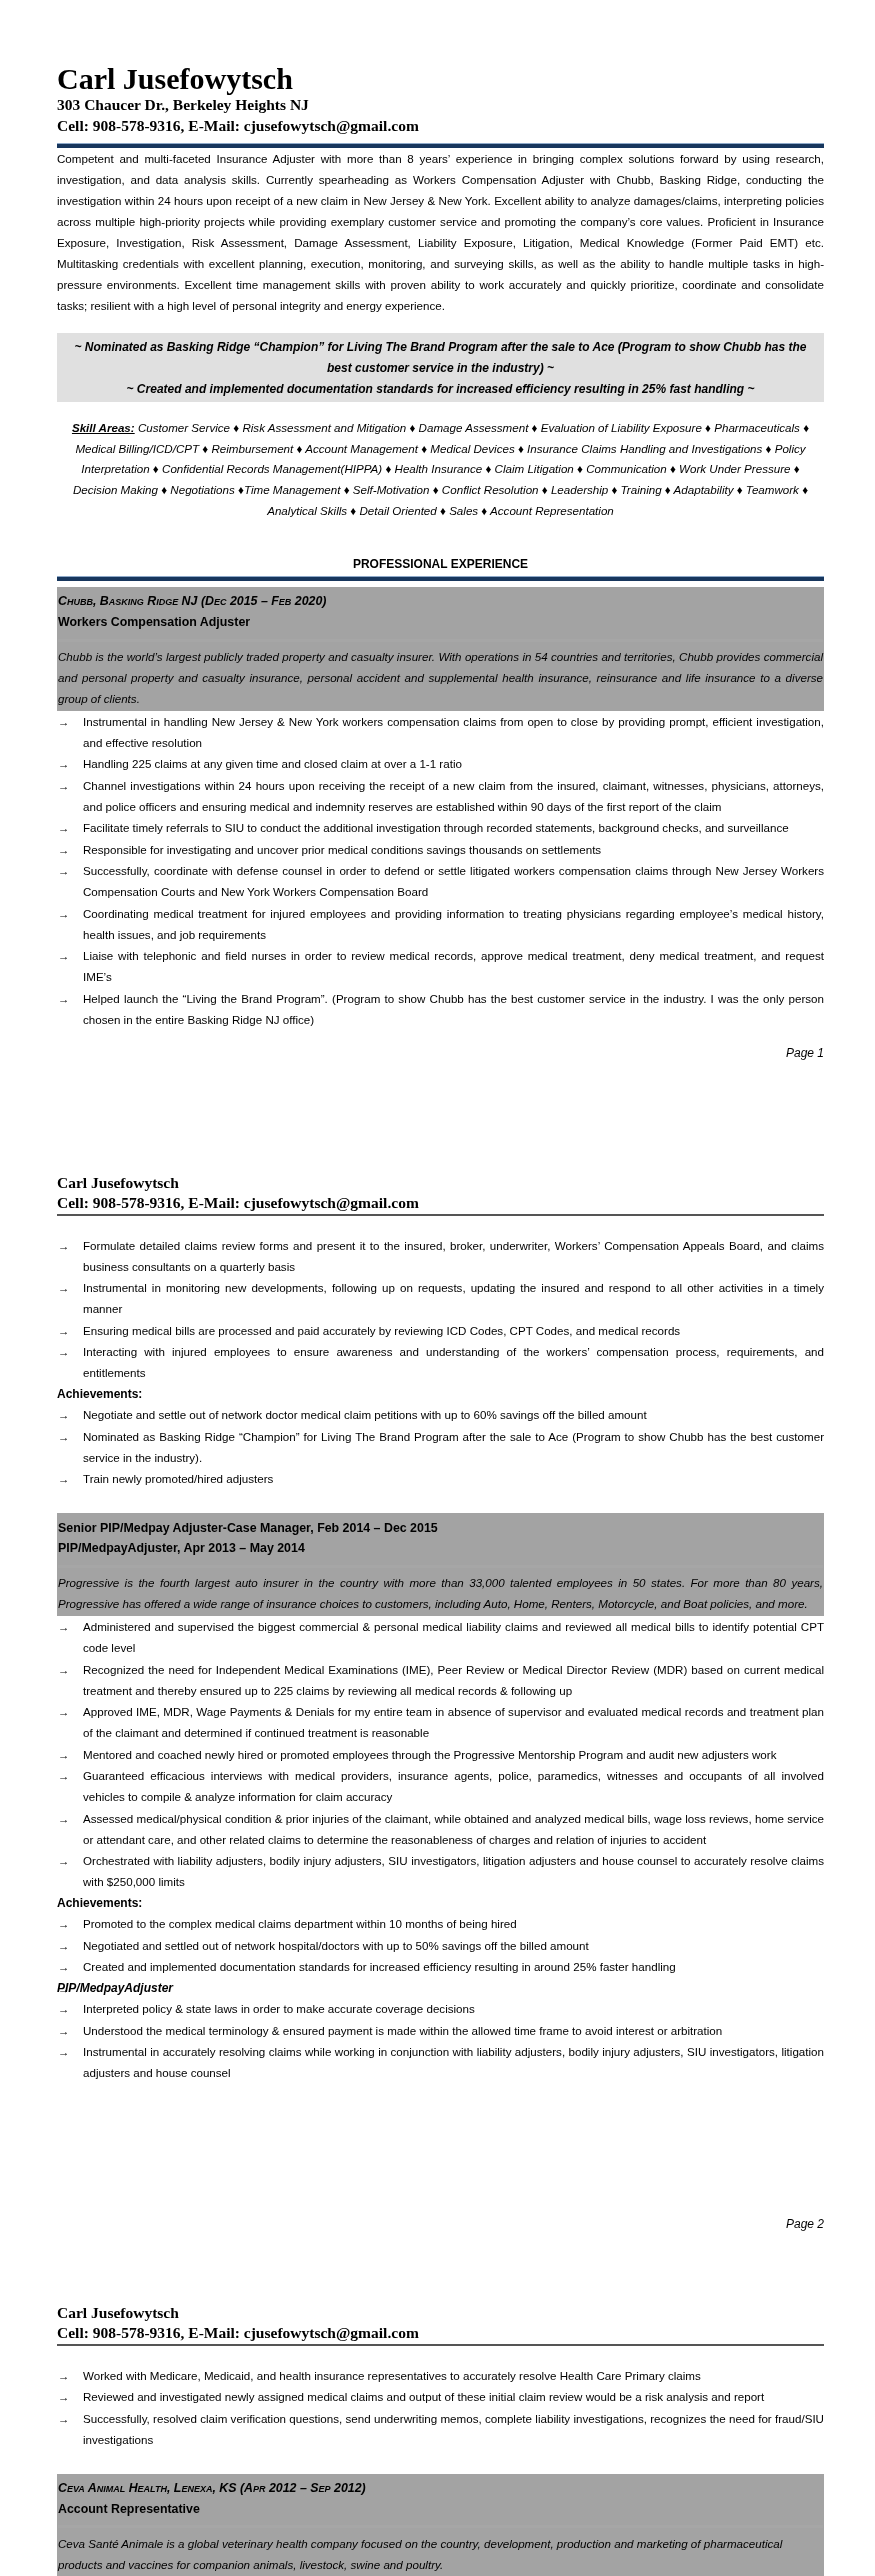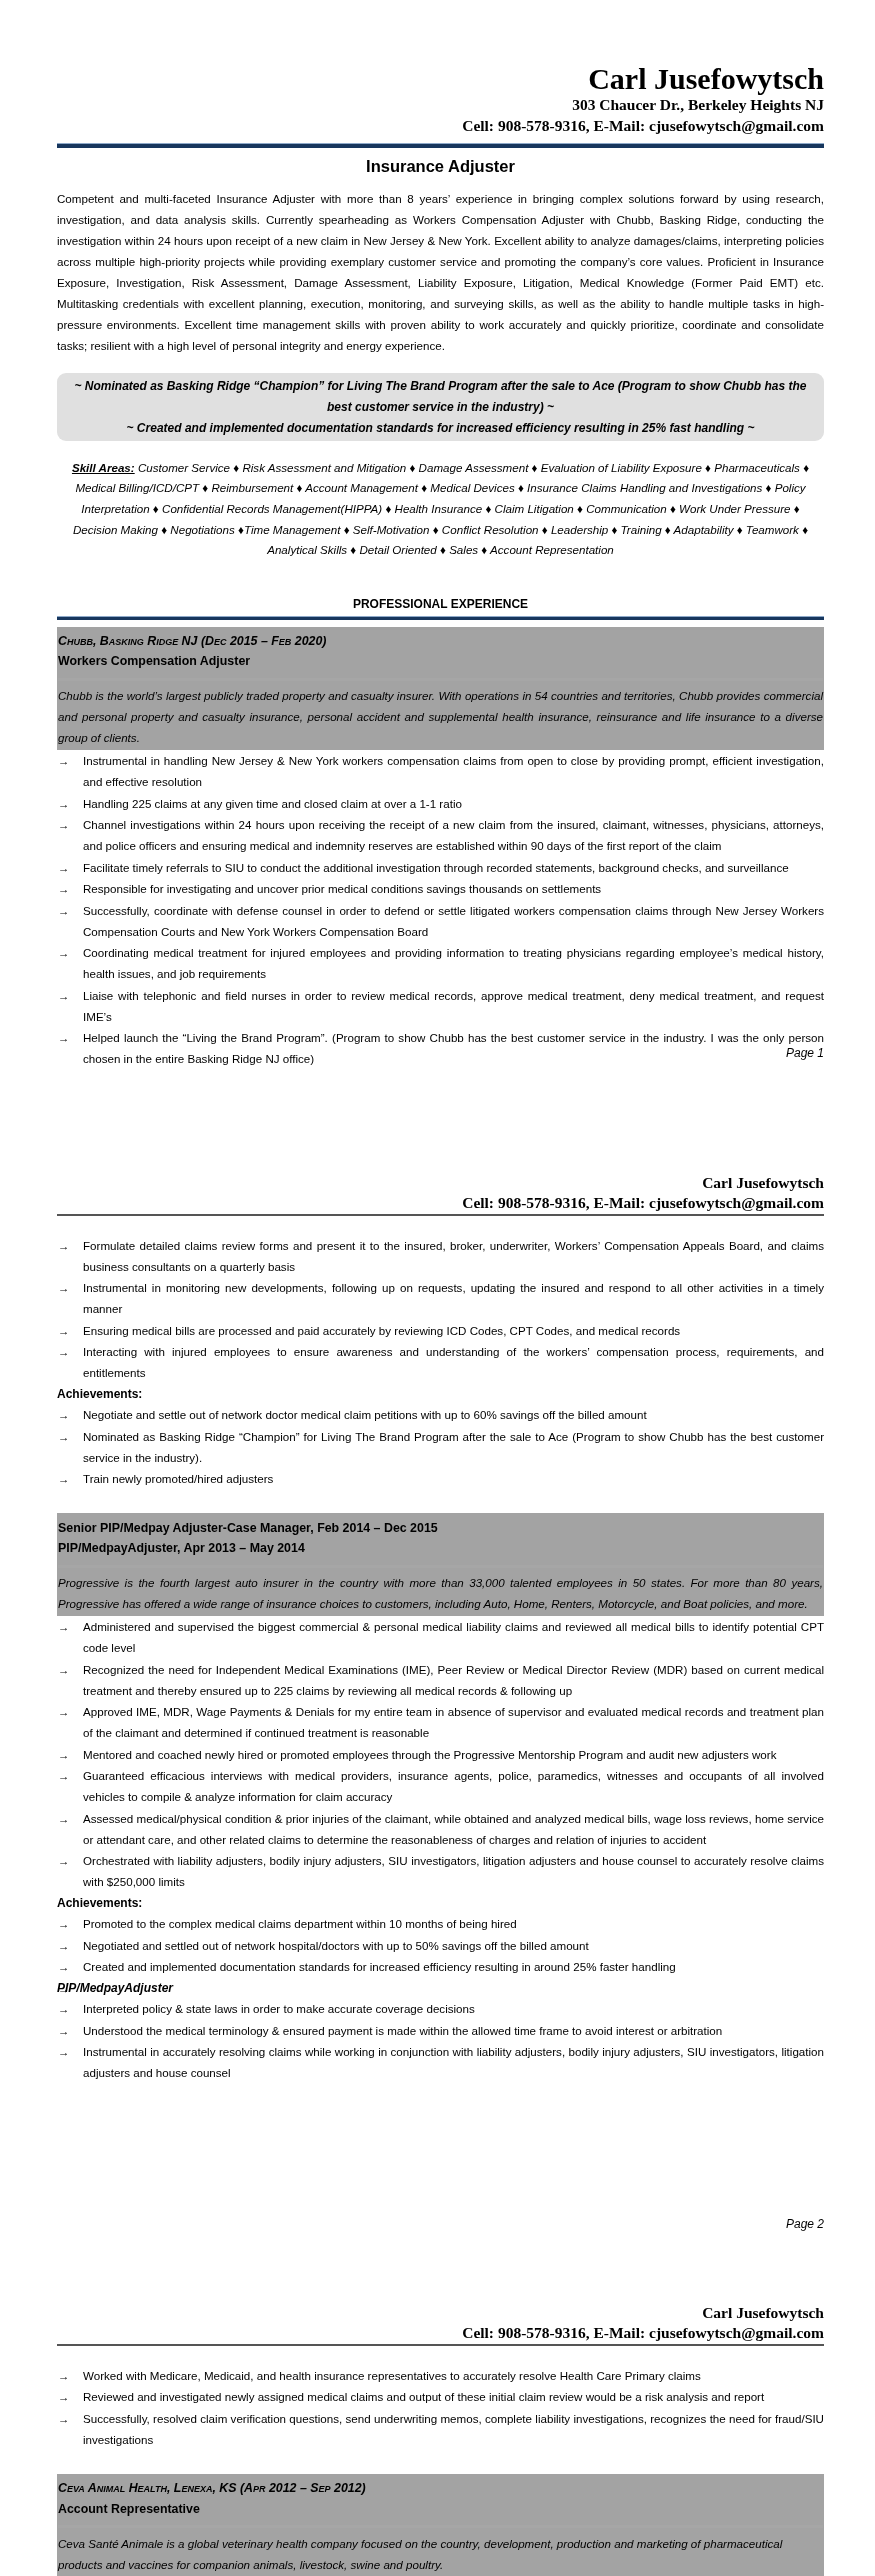--- a/index.html
+++ b/index.html
@@ -1,19 +1,19 @@
 <!DOCTYPE html>
 <html style="font-size:8.2px"><head>
 <meta charset="utf-8">
 <style>
   html, body { margin:0; padding:0; background:#ffffff; }
   body { width:876px; height:3400px; position:relative; color:#000; font-family:"Liberation Sans", sans-serif; }
   .page { position:absolute; left:0; width:876px; }
   .content { position:absolute; left:57px; width:767px; }
-  .serif { font-family:"Liberation Serif", serif; font-weight:bold; text-align:right; }
+  .serif { font-family:"Liberation Serif", serif; font-weight:bold; text-align:left; }
   .name-lg { font-size:30px; line-height:33px; }
   .addr { font-size:15.5px; line-height:20.6px; }
   .name-sm { font-size:15.5px; line-height:19.6px; }
   .rule-navy { height:3.6px; background:#17365d; border-top:0.5px solid #8ea9c9; }
   .rule-gray { height:2.1px; background:#555; }
   .title { text-align:center; font-weight:bold; font-size:16.5px; margin:9.3px 0 11.3px; }
   .para { font-size:11.6px; line-height:21px; text-align:justify; }
   .banner { background:#e0e0e0; padding:3.1px 2.1px 2.1px; font-weight:bold; font-style:italic; font-size:12px; line-height:21px; text-align:center; }
   .skills { text-align:center; font-style:italic; font-size:11.6px; line-height:20.6px; padding:4.1px 10.3px 0; }
   .skills .lbl { font-weight:bold; text-decoration:underline; }
@@ -32,24 +32,23 @@
 </style>
 </head>
 <body>
 
 <div class="page" style="top:0;height:1133px;">
   <div class="content" style="top:62px;">
     <div class="serif name-lg">Carl Jusefowytsch</div>
     <div class="serif addr">303 Chaucer Dr., Berkeley Heights NJ</div>
     <div class="serif addr">Cell: 908-578-9316, E-Mail: cjusefowytsch@gmail.com</div>
     <div class="rule-navy" style="margin-top:7.2px;"></div>
-    <div class="title">Insurance Adjuster</div>
     <div class="para">Competent and multi-faceted Insurance Adjuster with more than 8 years’ experience in bringing complex solutions forward by using research, investigation, and data analysis skills. Currently spearheading as Workers Compensation Adjuster with Chubb, Basking Ridge, conducting the investigation within 24 hours upon receipt of a new claim in New Jersey &amp; New York. Excellent ability to analyze damages/claims, interpreting policies across multiple high-priority projects while providing exemplary customer service and promoting the company’s core values. Proficient in Insurance Exposure, Investigation, Risk Assessment, Damage Assessment, Liability Exposure, Litigation, Medical Knowledge (Former Paid EMT) etc. Multitasking credentials with excellent planning, execution, monitoring, and surveying skills, as well as the ability to handle multiple tasks in high-pressure environments. Excellent time management skills with proven ability to work accurately and quickly prioritize, coordinate and consolidate tasks; resilient with a high level of personal integrity and energy experience.</div>
 
-    <div class="banner" style="margin-top:17.5px;border-radius:9px;">
+    <div class="banner" style="margin-top:17.5px;">
       <div style="padding:0 10.3px;">~ Nominated as Basking Ridge “Champion” for Living The Brand Program after the sale to Ace (Program to show Chubb has the best customer service in the industry) ~</div>
       <div>~ Created and implemented documentation standards for increased efficiency resulting in 25% fast handling ~</div>
     </div>
 
     <div class="skills" style="margin-top:12.4px;">
       <span class="lbl">Skill Areas:</span><span> Customer Service ♦ Risk Assessment and Mitigation ♦ Damage Assessment ♦  Evaluation of Liability Exposure ♦ Pharmaceuticals ♦ Medical Billing/ICD/CPT ♦ Reimbursement ♦ Account Management ♦ Medical Devices ♦ Insurance Claims Handling and Investigations ♦ Policy Interpretation ♦ Confidential Records Management(HIPPA) ♦ Health Insurance ♦ Claim Litigation ♦ Communication ♦ Work Under Pressure ♦ Decision Making ♦ Negotiations ♦Time Management ♦ Self-Motivation ♦ Conflict Resolution  ♦ Leadership ♦ Training ♦ Adaptability ♦ Teamwork ♦ Analytical Skills ♦ Detail Oriented ♦ Sales ♦ Account Representation</span>
     </div>
 
     <div class="section-title" style="margin-top:36px;">PROFESSIONAL EXPERIENCE</div>
     <div class="rule-navy"></div>

